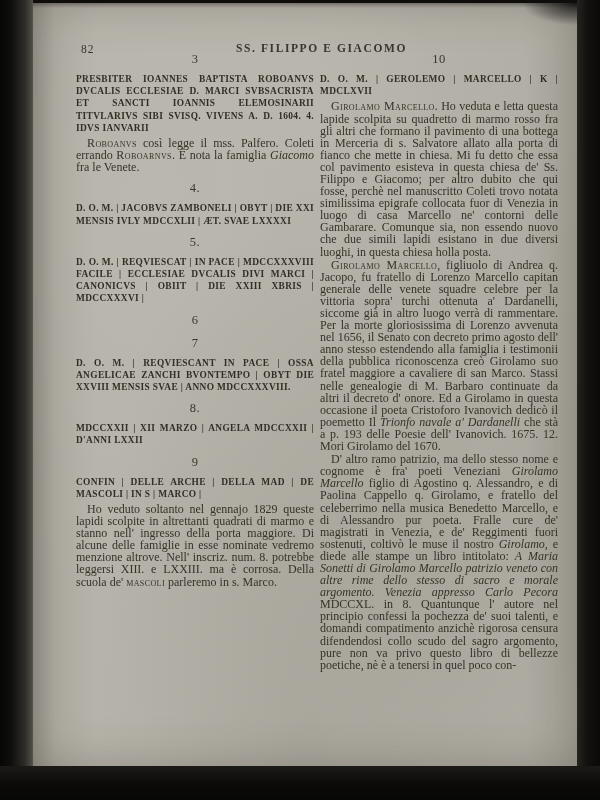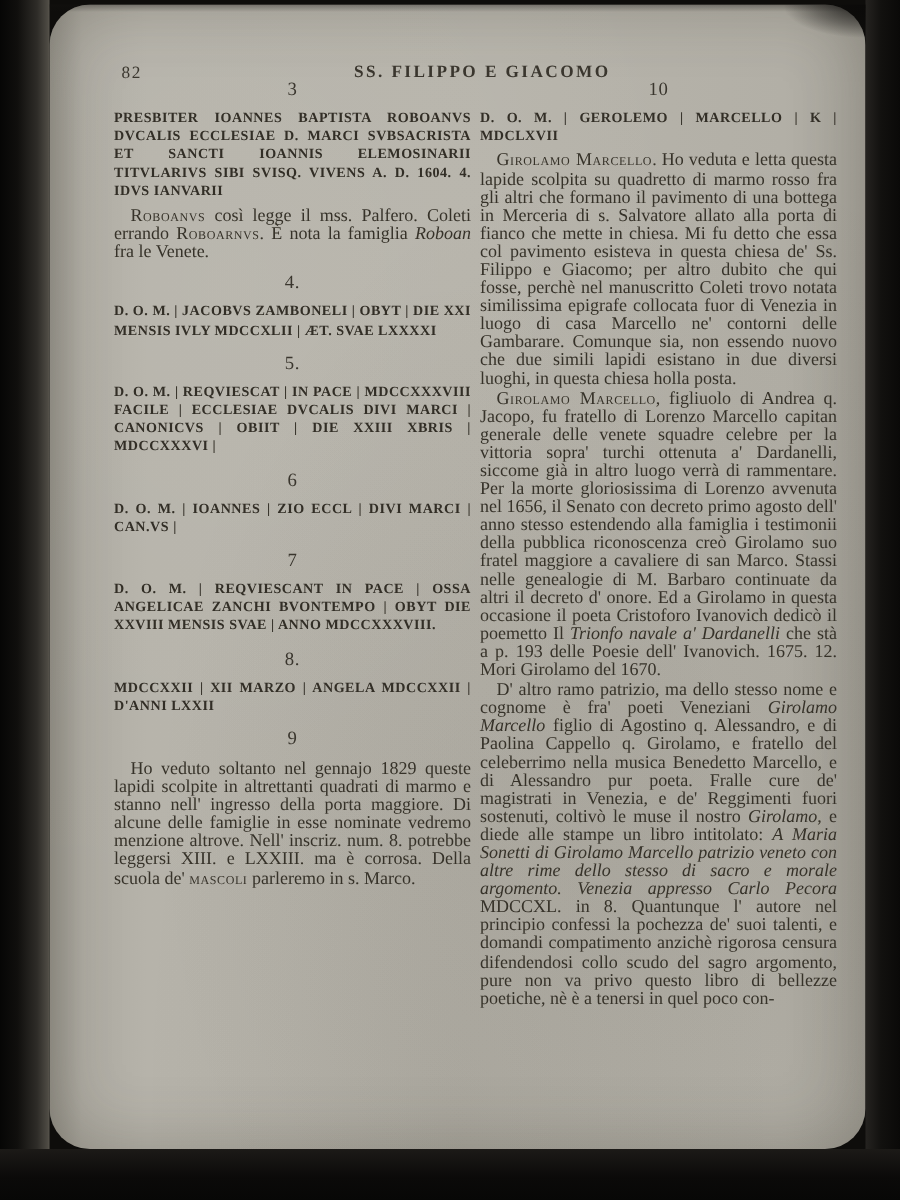--- a/index.html
+++ b/index.html
@@ -26,21 +26,20 @@
 
   .paper {
     position: absolute; left: 33px; top: 3px; width: 544px; height: 763px;
     background:
       radial-gradient(ellipse at 22% 25%, rgba(255,255,250,0.05), transparent 55%),
       radial-gradient(ellipse at 75% 70%, rgba(40,35,25,0.06), transparent 60%),
       radial-gradient(ellipse at 50% 100%, rgba(50,45,35,0.08), transparent 55%),
       linear-gradient(90deg, #98958c 0%, #aeaba2 4%, #b6b3aa 12%, #b7b4ab 55%, #b2afa6 90%, #a8a59c 100%);
     box-shadow: inset 0 0 46px rgba(55,50,40,0.28);
     color: #36322a;
-    border-radius: 27px;
   }
   .corner-shade-tr {
     position: absolute; right: 0; top: 0; width: 54px; height: 22px;
     background: radial-gradient(ellipse at 100% 0%, rgba(10,9,8,0.85) 0%, rgba(10,9,8,0.35) 45%, transparent 72%);
   }
   .top-edge-shade {
     position: absolute; left: 0; top: 0; width: 100%; height: 5px;
     background: linear-gradient(180deg, rgba(20,18,16,0.35), transparent);
   }
 
@@ -89,32 +88,32 @@
   <div class="paper">
     <div class="top-edge-shade"></div>
     <div class="corner-shade-tr"></div>
 
     <div class="page-number">82</div>
     <div class="running-title">SS. FILIPPO E GIACOMO</div>
 
     <div class="col col-left" id="col-left">
         <div class="sec-num">3</div>
         <p class="inscription">PRESBITER IOANNES BAPTISTA ROBOANVS DVCALIS ECCLESIAE D. MARCI SVBSACRISTA ET SANCTI IOANNIS ELEMOSINARII TITVLARIVS SIBI SVISQ. VIVENS A. D. 1604. 4. IDVS IANVARII</p>
-        <p class="paragraph"><span class="seg-smallcaps">Roboanvs</span><span class="seg-normal"> così legge il mss. Palfero. Coleti errando </span><span class="seg-smallcaps">Roboarnvs</span><span class="seg-normal">. È nota la famiglia </span><span class="seg-italic">Roboan</span><span class="seg-normal"> fra le Venete.</span></p>
+        <p class="paragraph"><span class="seg-smallcaps">Roboanvs</span><span class="seg-normal"> così legge il mss. Palfero. Coleti errando </span><span class="seg-smallcaps">Roboarnvs</span><span class="seg-normal">. È nota la famiglia </span><span class="seg-italic">Giacomo</span><span class="seg-normal"> fra le Venete.</span></p>
         <div class="sec-num">4.</div>
         <p class="inscription">D. O. M. | JACOBVS ZAMBONELI | OBYT | DIE XXI MENSIS IVLY MDCCXLII | ÆT. SVAE LXXXXI</p>
         <div class="sec-num">5.</div>
         <p class="inscription">D. O. M. | REQVIESCAT | IN PACE | MDCCXXXVIII FACILE | ECCLESIAE DVCALIS DIVI MARCI | CANONICVS | OBIIT | DIE XXIII XBRIS | MDCCXXXVI |</p>
         <div class="sec-num">6</div>
-        <p class="inscription">D. O. M. | IOANNES | ZIO ECCL | DIVI MARCI | CAN.VS |</p>
         <div class="sec-num">7</div>
         <p class="inscription">D. O. M. | REQVIESCANT IN PACE | OSSA ANGELICAE ZANCHI BVONTEMPO | OBYT DIE XXVIII MENSIS SVAE | ANNO MDCCXXXVIII.</p>
         <div class="sec-num">8.</div>
         <p class="inscription">MDCCXXII | XII MARZO | ANGELA MDCCXXII | D'ANNI LXXII</p>
         <div class="sec-num">9</div>
+        <p class="inscription">CONFIN | DELLE ARCHE | DELLA MAD | DE MASCOLI | IN S | MARCO |</p>
         <p class="paragraph"><span class="seg-normal">Ho veduto soltanto nel gennajo 1829 queste lapidi scolpite in altrettanti quadrati di marmo e stanno nell' ingresso della porta maggiore. Di alcune delle famiglie in esse nominate vedremo menzione altrove. Nell' inscriz. num. 8. potrebbe leggersi XIII. e LXXIII. ma è corrosa. Della scuola de' </span><span class="seg-smallcaps">mascoli</span><span class="seg-normal"> parleremo in s. Marco.</span></p>
       </div>
     <div class="col col-right" id="col-right">
         <div class="sec-num">10</div>
         <p class="inscription">D. O. M. | GEROLEMO | MARCELLO | K | MDCLXVII</p>
         <p class="paragraph"><span class="seg-smallcaps">Girolamo Marcello</span><span class="seg-normal">. Ho veduta e letta questa lapide scolpita su quadretto di marmo rosso fra gli altri che formano il pavimento di una bottega in Merceria di s. Salvatore allato alla porta di fianco che mette in chiesa. Mi fu detto che essa col pavimento esisteva in questa chiesa de' Ss. Filippo e Giacomo; per altro dubito che qui fosse, perchè nel manuscritto Coleti trovo notata similissima epigrafe collocata fuor di Venezia in luogo di casa Marcello ne' contorni delle Gambarare. Comunque sia, non essendo nuovo che due simili lapidi esistano in due diversi luoghi, in questa chiesa holla posta.</span></p>
         <p class="paragraph"><span class="seg-smallcaps">Girolamo Marcello</span><span class="seg-normal">, figliuolo di Andrea q. Jacopo, fu fratello di Lorenzo Marcello capitan generale delle venete squadre celebre per la vittoria sopra' turchi ottenuta a' Dardanelli, siccome già in altro luogo verrà di rammentare. Per la morte gloriosissima di Lorenzo avvenuta nel 1656, il Senato con decreto primo agosto dell' anno stesso estendendo alla famiglia i testimonii della pubblica riconoscenza creò Girolamo suo fratel maggiore a cavaliere di san Marco. Stassi nelle genealogie di M. Barbaro continuate da altri il decreto d' onore. Ed a Girolamo in questa occasione il poeta Cristoforo Ivanovich dedicò il poemetto Il </span><span class="seg-italic">Trionfo navale a' Dardanelli</span><span class="seg-normal"> che stà a p. 193 delle Poesie dell' Ivanovich. 1675. 12. Mori Girolamo del 1670.</span></p>
         <p class="paragraph"><span class="seg-normal">D' altro ramo patrizio, ma dello stesso nome e cognome è fra' poeti Veneziani </span><span class="seg-italic">Girolamo Marcello</span><span class="seg-normal"> figlio di Agostino q. Alessandro, e di Paolina Cappello q. Girolamo, e fratello del celeberrimo nella musica Benedetto Marcello, e di Alessandro pur poeta. Fralle cure de' magistrati in Venezia, e de' Reggimenti fuori sostenuti, coltivò le muse il nostro </span><span class="seg-italic">Girolamo</span><span class="seg-normal">, e diede alle stampe un libro intitolato: </span><span class="seg-italic">A Maria Sonetti di Girolamo Marcello patrizio veneto con altre rime dello stesso di sacro e morale argomento. Venezia appresso Carlo Pecora</span><span class="seg-normal"> MDCCXL. in 8. Quantunque l' autore nel principio confessi la pochezza de' suoi talenti, e domandi compatimento anzichè rigorosa censura difendendosi collo scudo del sagro argomento, pure non va privo questo libro di bellezze poetiche, nè è a tenersi in quel poco con-</span></p>
       </div>
   </div>

